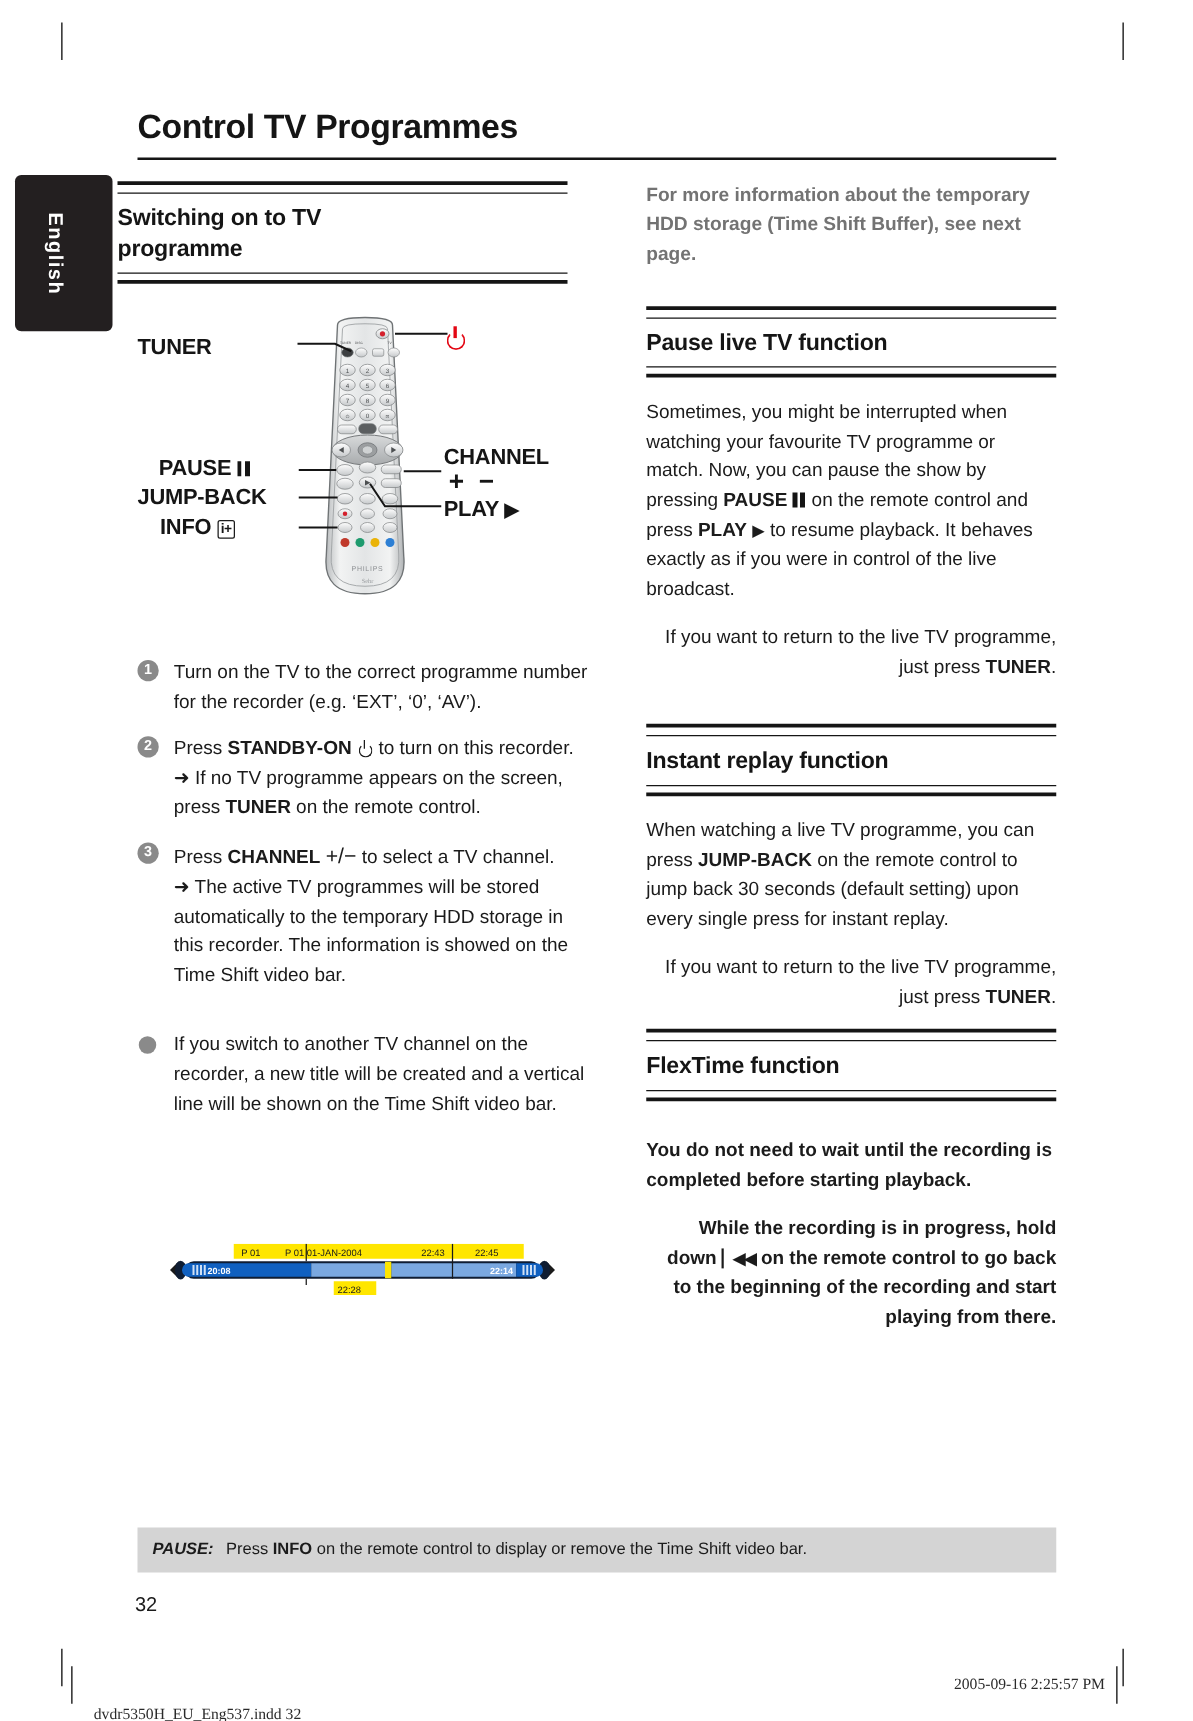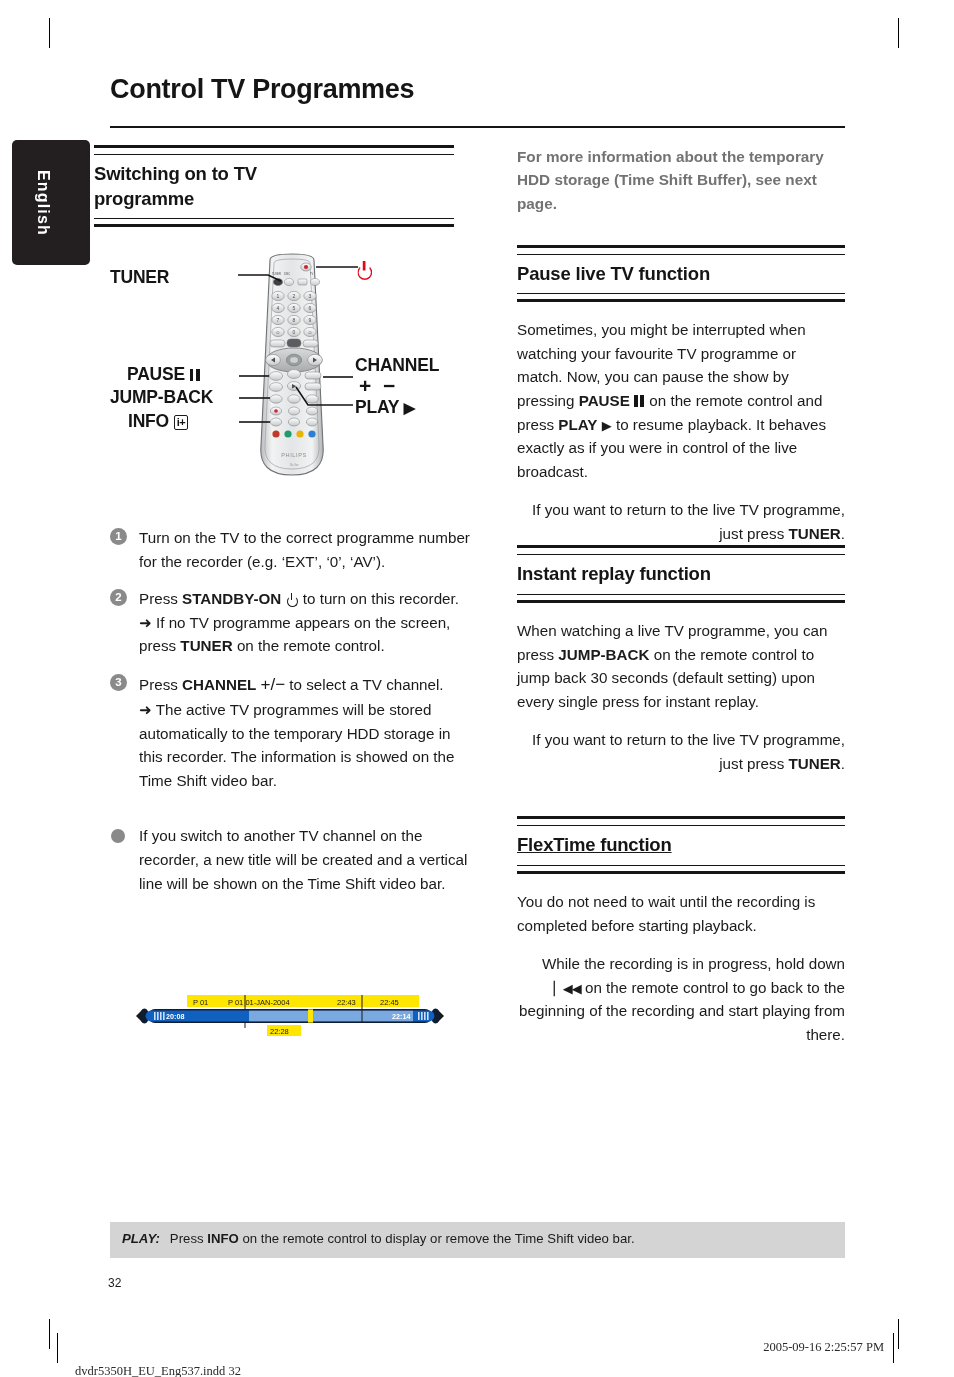--- a/index.html
+++ b/index.html
@@ -50,21 +50,21 @@
     font-weight: bold;
     font-size: 16px;
     letter-spacing: 1.2px;
     white-space: nowrap;
   }
 
   
   .page-title {
     position: absolute;
     left: 110px;
-    top: 74px;
+    top: 86px;
     width: 735px;
     font-size: 27px;
     font-weight: bold;
     letter-spacing: -0.3px;
     color: #151515;
   }
   .title-rule {
     position: absolute;
     left: 110px;
     top: 126px;
@@ -269,21 +269,21 @@
     font-style: italic;
     font-weight: bold;
     margin-right: 10px;
   }
 
   
   .page-num {
     position: absolute;
     left: 108px;
     top: 1276px;
-    font-size: 12px;
+    font-size: 16px;
     color: #1b1b1b;
   }
   .footer {
     position: absolute;
     left: 0;
     top: 1340px;
     width: 954px;
     font-family: "Liberation Serif", serif;
     font-size: 12.5px;
     color: #2a2a2a;
@@ -562,53 +562,53 @@
     </div>
     <div class="body-text" style="margin-top:16px;">
       <p>
         <span>Sometimes, you might be interrupted when watching your favourite TV programme or match. Now, you can pause the show by pressing </span><span class="b">PAUSE</span> <span class="glyph-pause"></span><span> on the remote control and press </span><span class="b">PLAY</span> <span style="font-size:13px;">▶</span><span> to resume playback. It behaves exactly as if you were in control of the live broadcast.</span>
       </p>
       <p>
         <span>If you want to return to the live TV programme, just press </span><span class="b">TUNER</span><span>.</span>
       </p>
     </div>
 
-    <div class="sec-head" style="">
+    <div class="sec-head" style="margin-top:34px;">
       <div class="rule-double-top"></div>
       <div class="sec-title">Instant replay function</div>
       <div class="rule-double-bot"></div>
     </div>
     <div class="body-text" style="margin-top:16px;">
       <p>
         <span>When watching a live TV programme, you can press </span><span class="b">JUMP-BACK</span><span> on the remote control to jump back 30 seconds (default setting) upon every single press for instant replay.</span>
       </p>
       <p>
         <span>If you want to return to the live TV programme, just press </span><span class="b">TUNER</span><span>.</span>
       </p>
     </div>
 
-    <div class="sec-head" style="margin-top:41px;text-decoration:underline;">
+    <div class="sec-head" style="margin-top:14px;">
       <div class="rule-double-top"></div>
       <div class="sec-title">FlexTime function</div>
       <div class="rule-double-bot"></div>
     </div>
-    <div class="body-text" style="margin-top:16px;">
+    <div class="body-text" style="margin-top:28px;font-weight:bold;">
       <p>
         <span>You do not need to wait until the recording is completed before starting playback.</span>
       </p>
       <p>
         <span>While the recording is in progress, hold down </span><span class="glyph-prev">▏◀◀</span><span> on the remote control to go back to the beginning of the recording and start playing from there.</span>
       </p>
     </div>
 
   </div>
 
   <div class="tips">
     <div class="tips-inner">
-      <span class="tips-label">PLAY:</span><span>Press </span><span class="b">INFO</span><span> on the remote control to display or remove the Time Shift video bar.</span>
+      <span class="tips-label">PAUSE:</span><span>Press </span><span class="b">INFO</span><span> on the remote control to display or remove the Time Shift video bar.</span>
     </div>
   </div>
 
   <div class="page-num">32</div>
 
   <div class="footer">
     <div class="footer-left">dvdr5350H_EU_Eng537.indd   32</div>
     <div class="footer-right">2005-09-16   2:25:57 PM</div>
   </div>
 

